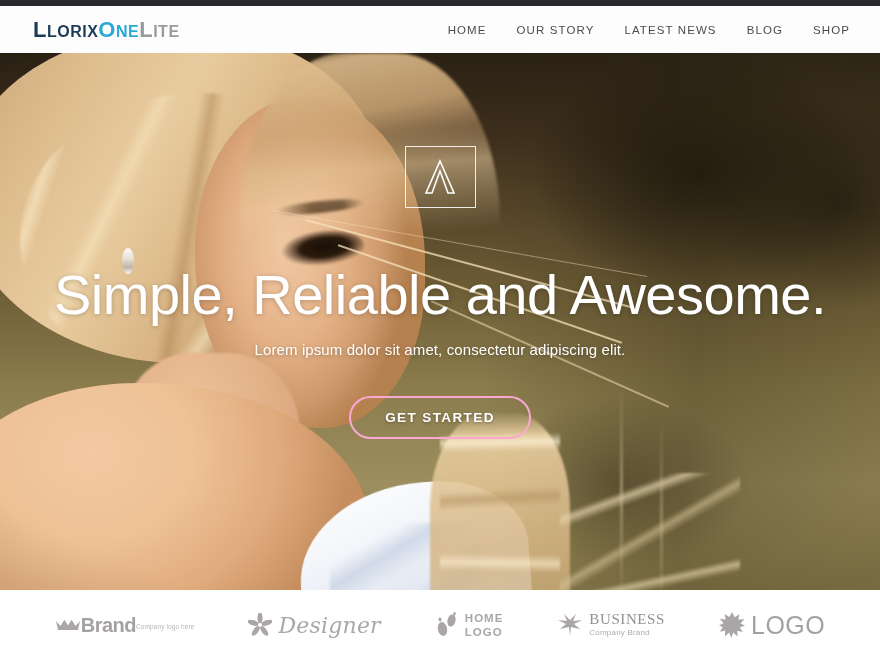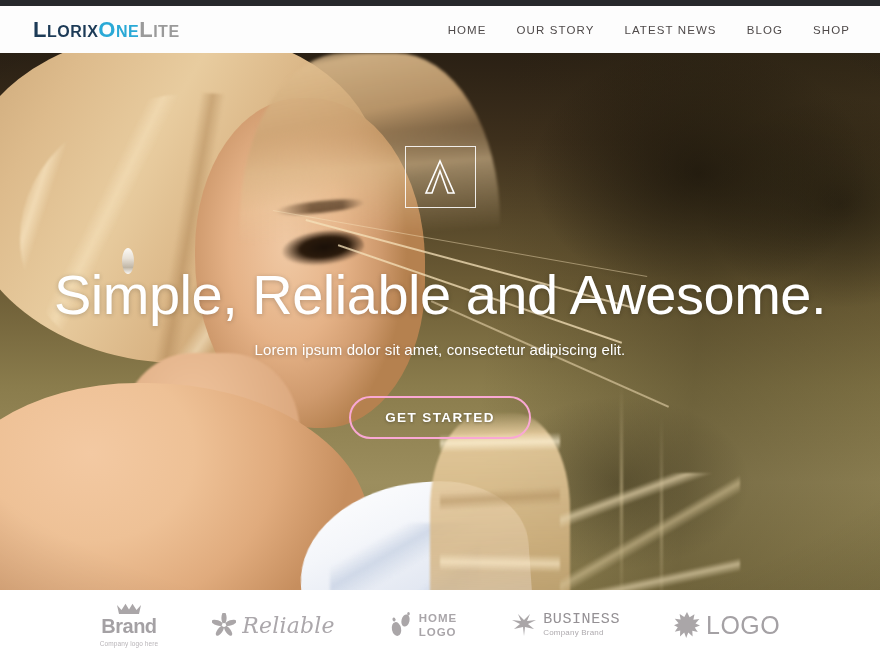--- a/index.html
+++ b/index.html
@@ -331,39 +331,39 @@
     font-weight:bold;
     letter-spacing:-0.5px;
     color:#a09ca0;
   }
   .brand-tag {
     font-size:6.5px;
     letter-spacing:0.1px;
     color:#b4b0b4;
     margin-top:2px;
   }
-  .brand-stack { display:flex; flex-direction:column; align-items:center; }
+  .brand-stack { display:flex; flex-direction:row; align-items:center; }
 
   .designer-name {
     font-family:"DejaVu Serif", serif;
     font-size:22px;
     font-style:italic;
     font-weight:normal;
     color:#a7a3a7;
     letter-spacing:0.2px;
   }
   .yourlogo-txt {
     font-size:11.5px;
     font-weight:bold;
     letter-spacing:1px;
     color:#a5a1a5;
     line-height:1.25;
   }
   .business-name {
-    font-family:Liberation Mono, monospace;
+    font-family:Liberation Serif, serif;
     font-size:15px;
     font-weight:normal;
     letter-spacing:0.6px;
     color:#8f8b8f;
   }
   .business-tag {
     font-size:8px;
     color:#aaa6aa;
     letter-spacing:0.2px;
     margin-top:1px;
@@ -464,21 +464,21 @@
         <g transform="translate(12,12)">
           <ellipse cx="0" cy="-7" rx="2.6" ry="6" transform="rotate(0)"></ellipse>
           <ellipse cx="0" cy="-7" rx="2.6" ry="6" transform="rotate(72)"></ellipse>
           <ellipse cx="0" cy="-7" rx="2.6" ry="6" transform="rotate(144)"></ellipse>
           <ellipse cx="0" cy="-7" rx="2.6" ry="6" transform="rotate(216)"></ellipse>
           <ellipse cx="0" cy="-7" rx="2.6" ry="6" transform="rotate(288)"></ellipse>
           <circle cx="0" cy="0" r="2.1" fill="#ffffff"></circle>
         </g>
       </svg>
     </span>
-    <span class="designer-name">Reliable</span>
+    <span class="designer-name">Designer</span>
   </div>
 
   <div class="client">
     <span>
       <svg width="24" height="26" viewBox="0 0 24 26" fill="#a6a2a4">
         <ellipse cx="7.5" cy="17" rx="4.6" ry="7" transform="rotate(-12 7.5 17)"></ellipse>
         <ellipse cx="5" cy="7.5" rx="1.5" ry="2" transform="rotate(-12 5 7.5)"></ellipse>
         <ellipse cx="16.5" cy="8.5" rx="4" ry="6.2" transform="rotate(14 16.5 8.5)"></ellipse>
         <ellipse cx="19.5" cy="1.8" rx="1.3" ry="1.7"></ellipse>
       </svg>

